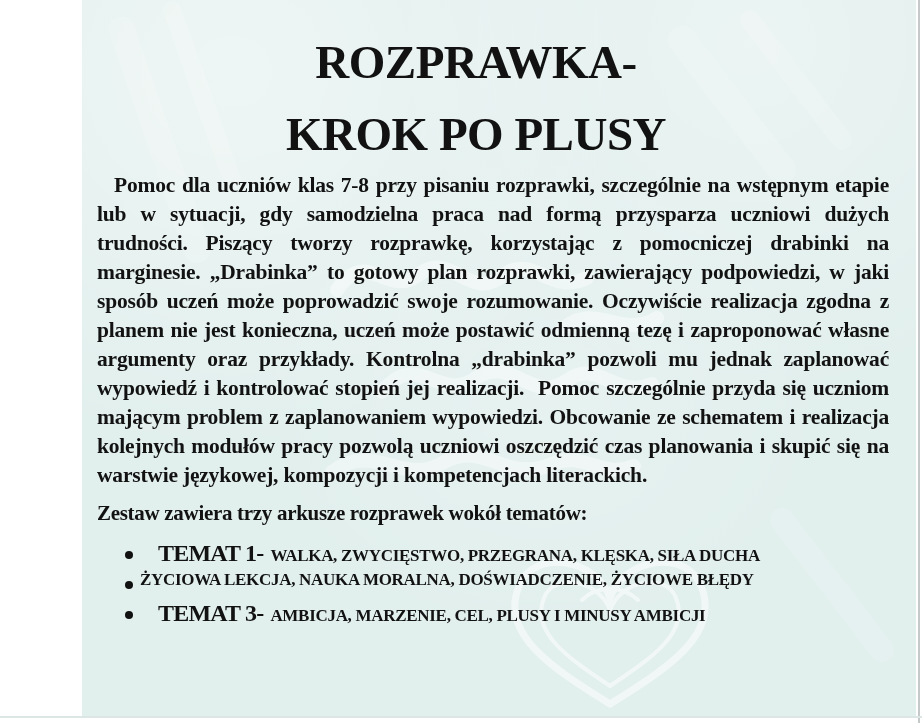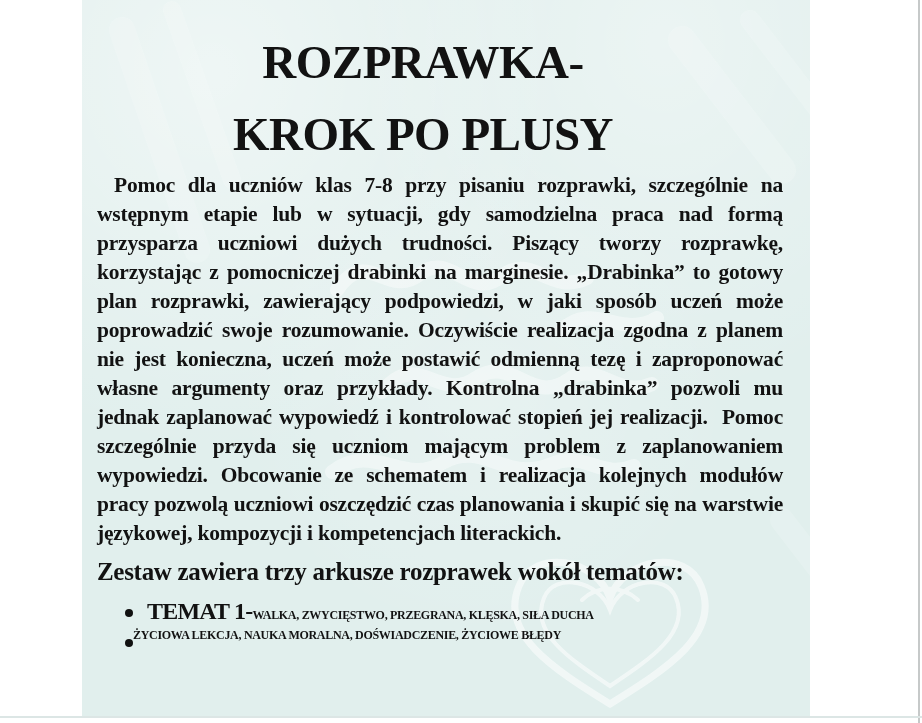--- a/index.html
+++ b/index.html
@@ -12,21 +12,21 @@
     position: relative;
     width: 922px;
     height: 723px;
     background: #ffffff;
     overflow: hidden;
   }
   .page {
     position: absolute;
     left: 82px;
     top: 0;
-    width: 728px;
+    width: 834px;
     height: 716px;
     box-sizing: border-box;
     padding: 26px 27px 0 15px;
     color: #121212;
     background:
       radial-gradient(ellipse at 18% 10%, rgba(255,255,255,0.45), transparent 42%),
       radial-gradient(ellipse at 80% 6%, rgba(255,255,255,0.35), transparent 38%),
       radial-gradient(ellipse at 55% 55%, rgba(255,255,255,0.20), transparent 45%),
       #e1efed;
     overflow: hidden;
@@ -54,21 +54,21 @@
     font-weight: bold;
     font-size: 21.5px;
     line-height: 29px;
     letter-spacing: -0.2px;
     text-align: justify;
     text-indent: 17px;
   }
   .list-intro {
     margin: 9px 0 0 0;
     font-weight: bold;
-    font-size: 25px;
+    font-size: 21px;
     line-height: 29px;
     letter-spacing: -0.3px;
   }
   .topics {
     margin: 12px 0 0 0;
     padding: 0;
     list-style: none;
   }
   .topic {
     display: flex;
@@ -81,27 +81,28 @@
     width: 8px;
     height: 8px;
     border-radius: 50%;
     background: #111111;
     margin-left: 28px;
     align-self: center;
   }
   .t-label {
     font-weight: bold;
     font-size: 24px;
-    margin-left: 14px;
+    margin-left: 25px;
     letter-spacing: -0.8px;
     text-align: center;
   }
   .t-text {
     font-weight: bold;
-    font-size: 12px;
+    font-size: 17px;
+    margin-left: 7px;
     letter-spacing: -0.3px;
   }
   .right-edge-line {
     position: absolute;
     left: 918px;
     top: 0;
     width: 2px;
     height: 723px;
     background: #c6c9c9;
   }
@@ -159,20 +160,25 @@
       <ul class="topics">
         <li class="topic">
           <span class="dot"></span>
           <span class="t-label">TEMAT 1-</span>
           <span class="t-text">WALKA, ZWYCIĘSTWO, PRZEGRANA, KLĘSKA, SIŁA DUCHA</span>
         </li>
         <li class="topic">
           <span class="dot"></span>
           <span class="t-text">ŻYCIOWA LEKCJA, NAUKA MORALNA, DOŚWIADCZENIE, ŻYCIOWE BŁĘDY</span>
         </li>
+        <li class="topic">
+          <span class="dot"></span>
+          <span class="t-label">TEMAT 3-</span>
+          <span class="t-text">AMBICJA, MARZENIE, CEL, PLUSY I MINUSY AMBICJI</span>
+        </li>
       </ul>
 
     </div>
   </div>
 
   <div class="right-edge-line"></div>
   <div class="bottom-edge-line"></div>
 
 </div>
 

